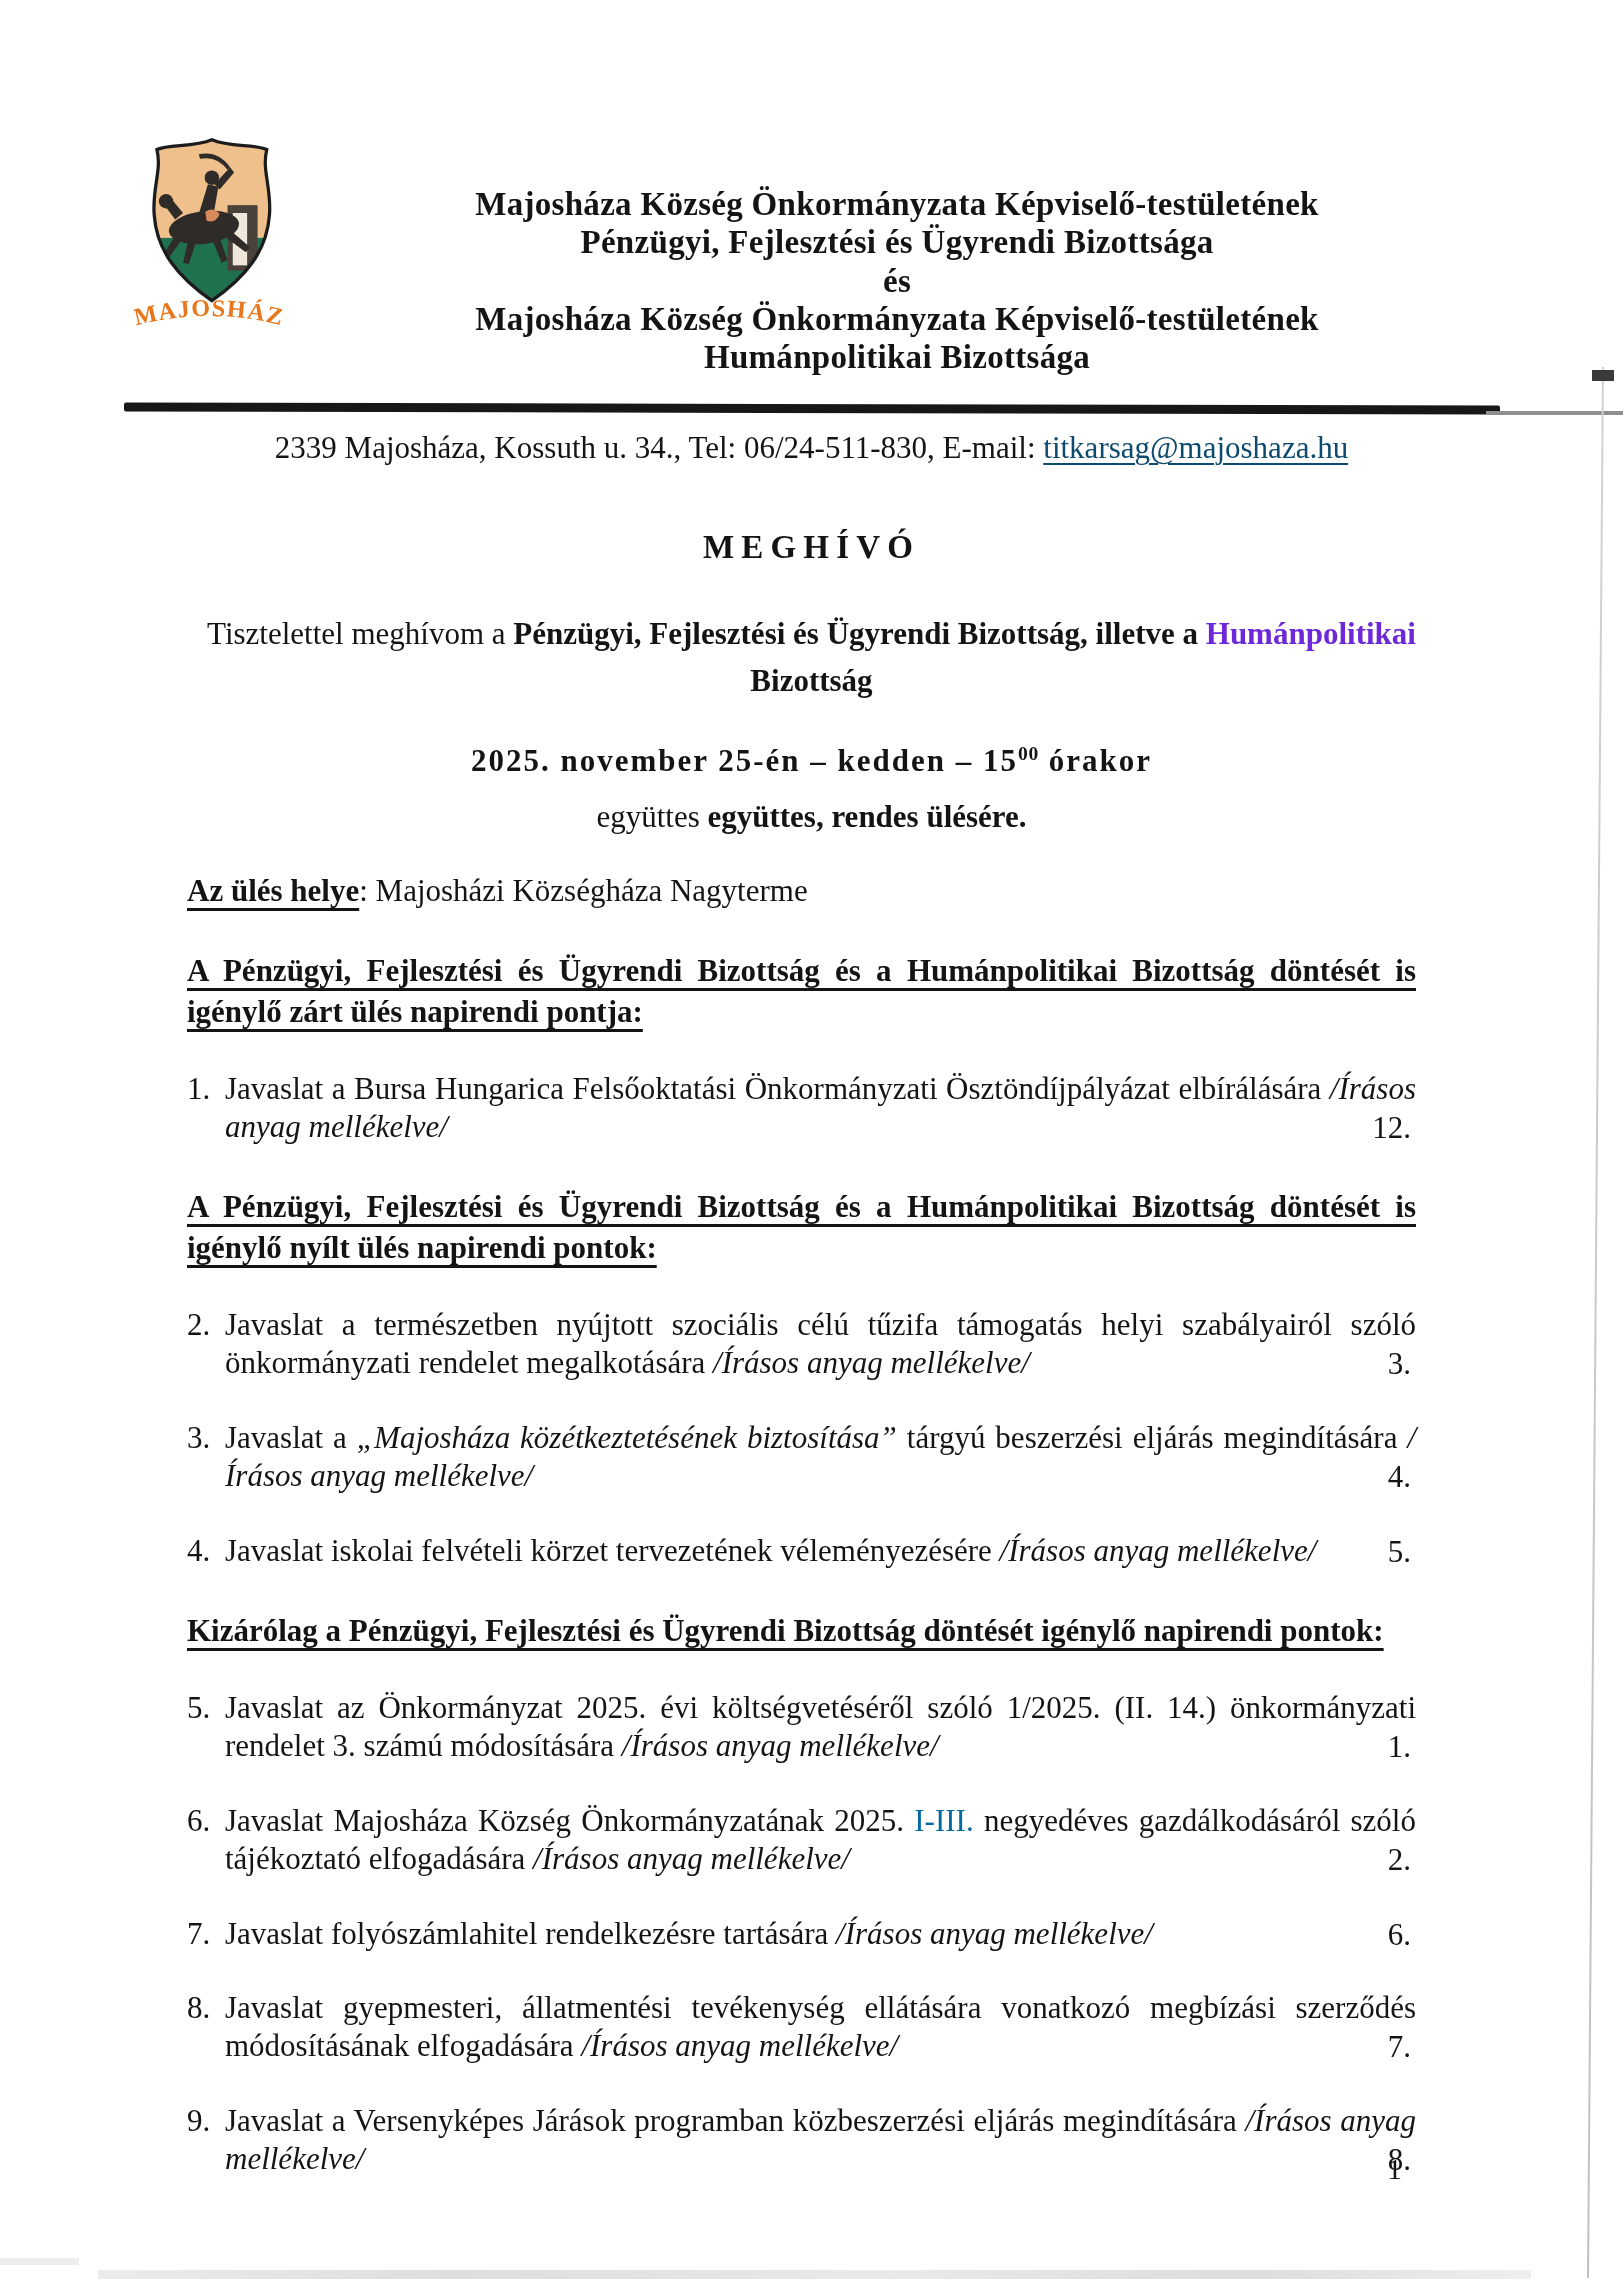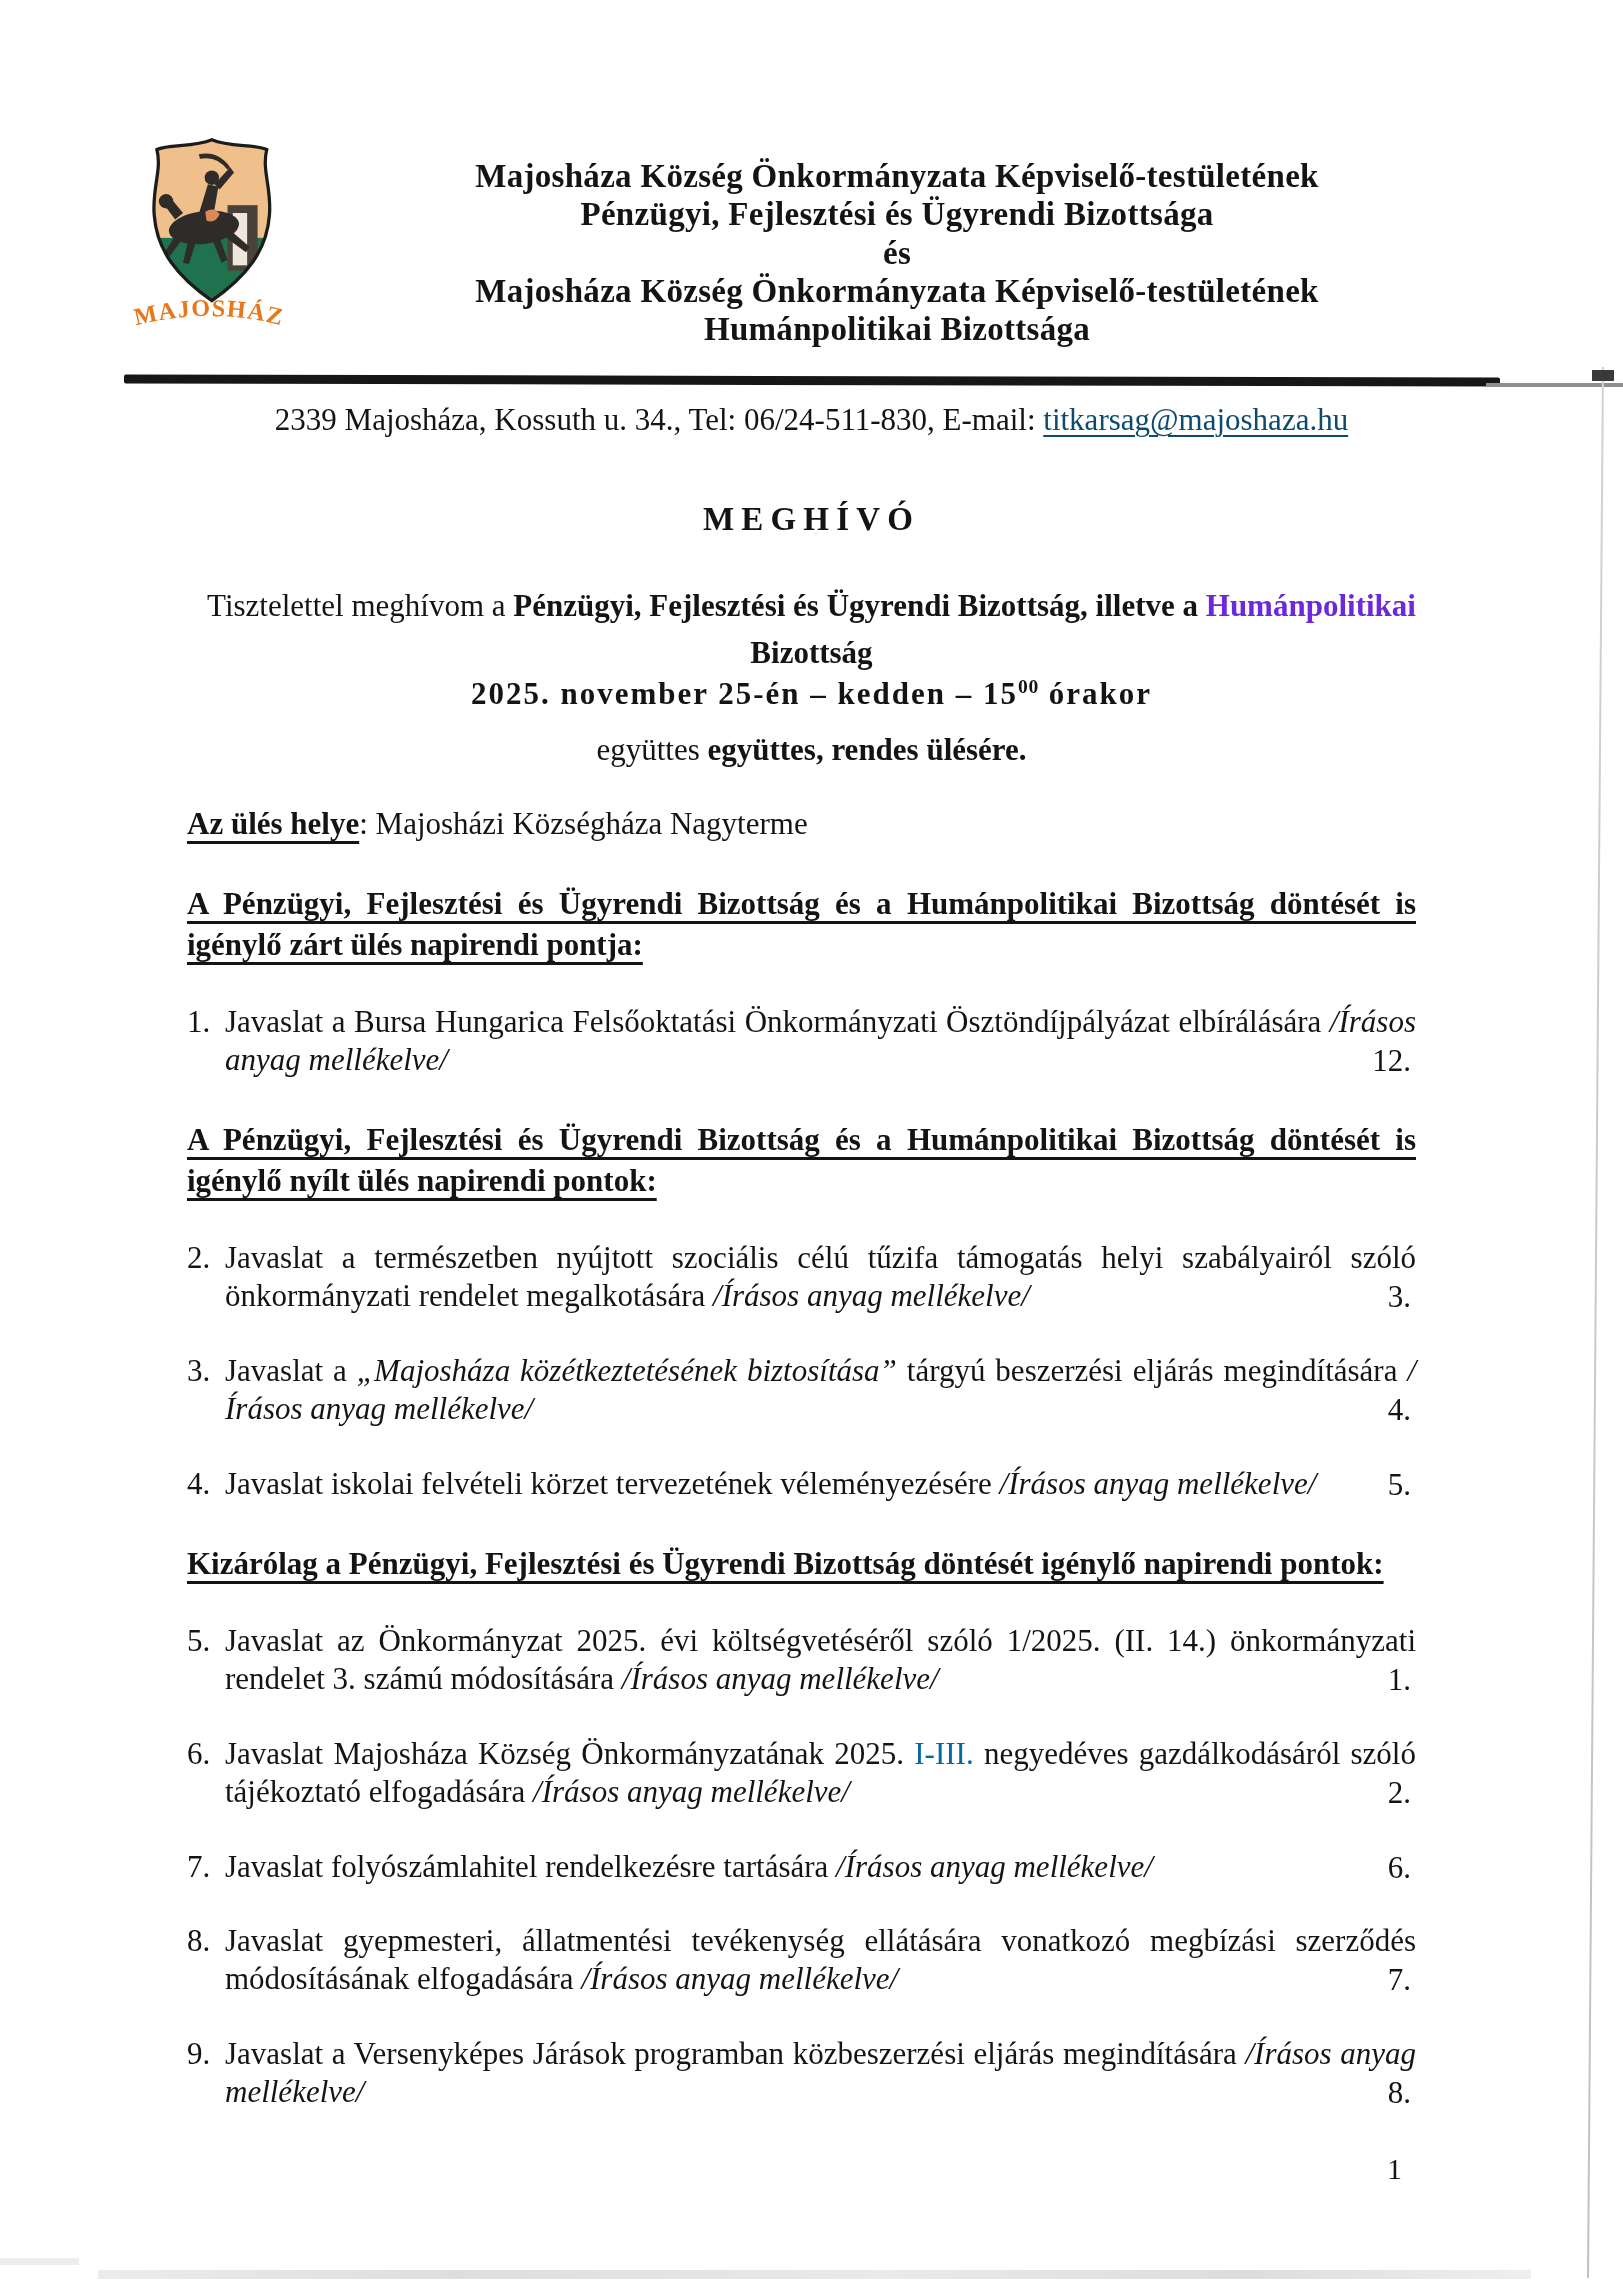--- a/index.html
+++ b/index.html
@@ -7,34 +7,34 @@
     position:relative;
     width:1623px;height:2295px;
     background:#ffffff;
     font-family:"Liberation Serif","DejaVu Serif",serif;
     font-size:31px;color:#141414;
     overflow:hidden;
   }
   
   .header{display:flex;align-items:flex-start;padding:128px 124px 0 128px;}
   .logo-box{width:167px;flex:0 0 167px;}
-  .header-titles{flex:1;text-align:center;font-weight:bold;font-size:33px;line-height:1.16;margin-top:29px;letter-spacing:0.3px;}
+  .header-titles{flex:1;text-align:center;font-weight:bold;font-size:33px;line-height:1.16;margin-top:57px;letter-spacing:0.3px;}
   .header-titles div{white-space:nowrap;}
   
   .divider{position:relative;height:17px;margin-top:25px;}
   .rule-main{position:absolute;left:124px;top:2.6px;width:1376px;height:9.2px;background:#171717;transform:rotate(.12deg);border-radius:2px;}
   .rule-tail{position:absolute;left:1486px;top:9.2px;width:137px;height:4.6px;background:#8f8f8f;}
   
   .center{ text-align:center;margin:0 187px;}
   .addr{margin-top:11.8px;font-size:31px;}
   .email{color:#0c4a6e;text-decoration:underline;text-decoration-thickness:2px;text-underline-offset:4.6px;cursor:pointer;}
   .doc-title{margin:63px 187px 0;text-align:center;font-size:33px;font-weight:bold;letter-spacing:7.2px;}
   .invite{margin-top:45px;line-height:1.5;}
   .hl{color:#6d28d9;}
-  .date-line{font-weight:bold;letter-spacing:2px;}
+  .date-line{margin-top:39px;font-weight:bold;letter-spacing:2px;}
   .date-line sup{font-size:19.6px;letter-spacing:0.7px;}
   .closing{margin-top:19.6px;}
   
   .content{margin:0 207px 0 187px;}
   .location{margin-top:38px;}
   .b{font-weight:bold;}
   .it{font-style:italic;}
   .u{text-decoration:underline;text-decoration-thickness:3.3px;text-underline-offset:6.5px;}
   .sec-heading{margin:42px 0 0;font-weight:bold;text-align:justify;line-height:1.32;}
   .doc-item{position:relative;margin-top:37px;padding-left:38px;text-align:justify;line-height:1.22;}

